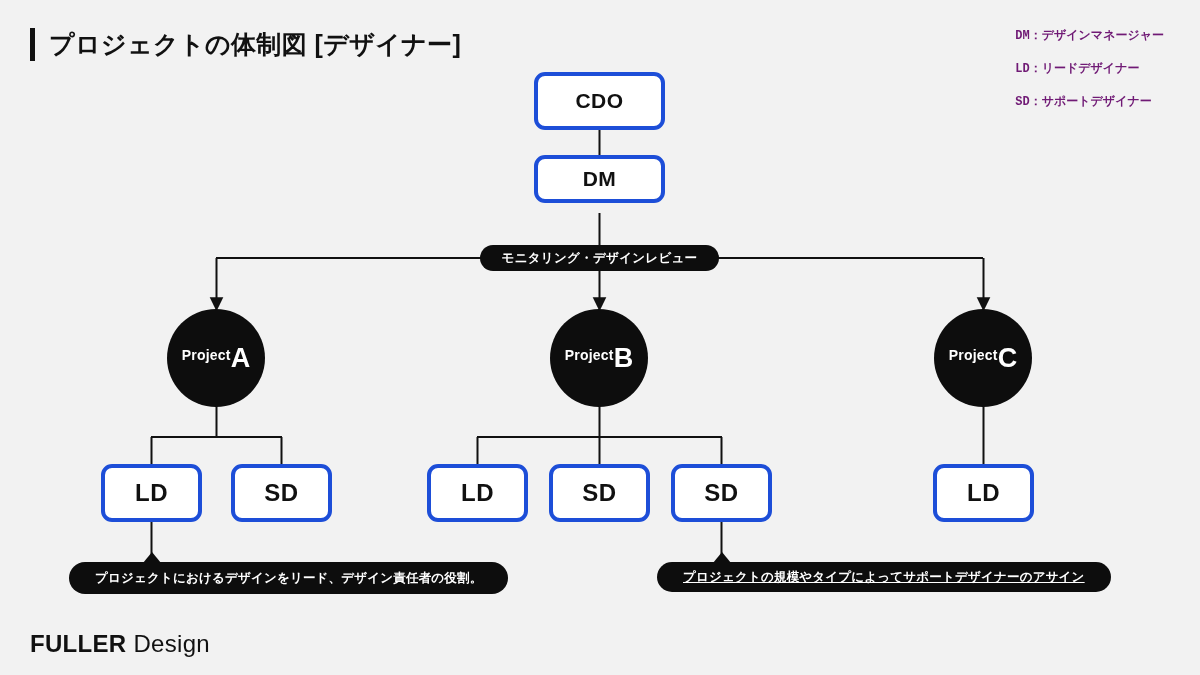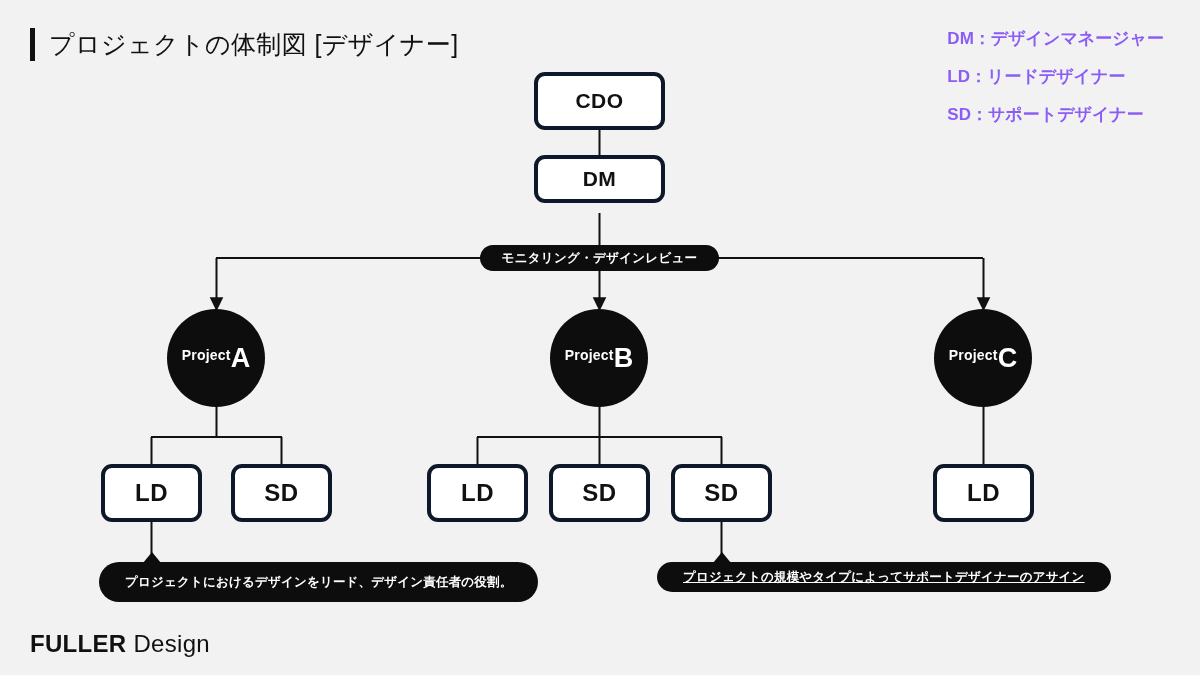--- a/index.html
+++ b/index.html
@@ -32,59 +32,60 @@
     gap: 14px;
   }
   #accent-bar {
     width: 5px;
     height: 33px;
     background: #111111;
     flex: none;
   }
   #page-title {
     font-size: 25px;
-    font-weight: normal;
+    font-weight: bold;
     letter-spacing: 0.4px;
     white-space: nowrap;
     line-height: 1;
     color: #111111;
   }
 
   
   #legend {
     position: absolute;
     right: 36px;
     top: 30px;
     text-align: left;
   }
   .legend-row {
-    font-size: 17px;
+    font-size: 12px;
     font-weight: bold;
     line-height: 1;
     margin-bottom: 21px;
     white-space: nowrap;
-    color: #8b5cf6;
+    color: #701a75;
+    font-family: Liberation Mono, monospace;
   }
   .legend-row:last-child { margin-bottom: 18px; }
 
   
   #wires {
     position: absolute;
     left: 0;
     top: 0;
     width: 1200px;
     height: 675px;
     pointer-events: none;
   }
 
   
   .node-box {
     position: absolute;
     background: #ffffff;
-    border: 4px solid #0f172a;
+    border: 4px solid #1d4ed8;
     border-radius: 11px;
     display: flex;
     align-items: center;
     justify-content: center;
     box-sizing: border-box;
     font-weight: bold;
     color: #111111;
     letter-spacing: 0.5px;
   }
   .node-box.big   { font-size: 21px; }
@@ -255,21 +256,21 @@
 
   <div class="node-box small" style="left:671px; top:464px; width:101px; height:58px;">
     <span>SD</span>
   </div>
 
   <div class="node-box small" style="left:933px; top:464px; width:101px; height:58px;">
     <span>LD</span>
   </div>
 
   <div class="note-caret" style="left:143px; top:552px;"></div>
-  <div class="pill note-pill" style="left:99px; top:562px; height:40px;">
+  <div class="pill note-pill" style="left:69px; top:562px; height:32px;">
     <span>プロジェクトにおけるデザインをリード、デザイン責任者の役割。</span>
   </div>
 
   <div class="note-caret" style="left:713px; top:552px;"></div>
   <div class="pill note-pill" style="left:657px; top:562px; height:30px;text-decoration:underline;">
     <span>プロジェクトの規模やタイプによってサポートデザイナーのアサイン</span>
   </div>
 
   <div id="footer-logo">
     <span class="brand">FULLER</span><span>&nbsp;</span><span class="sub">Design</span>

